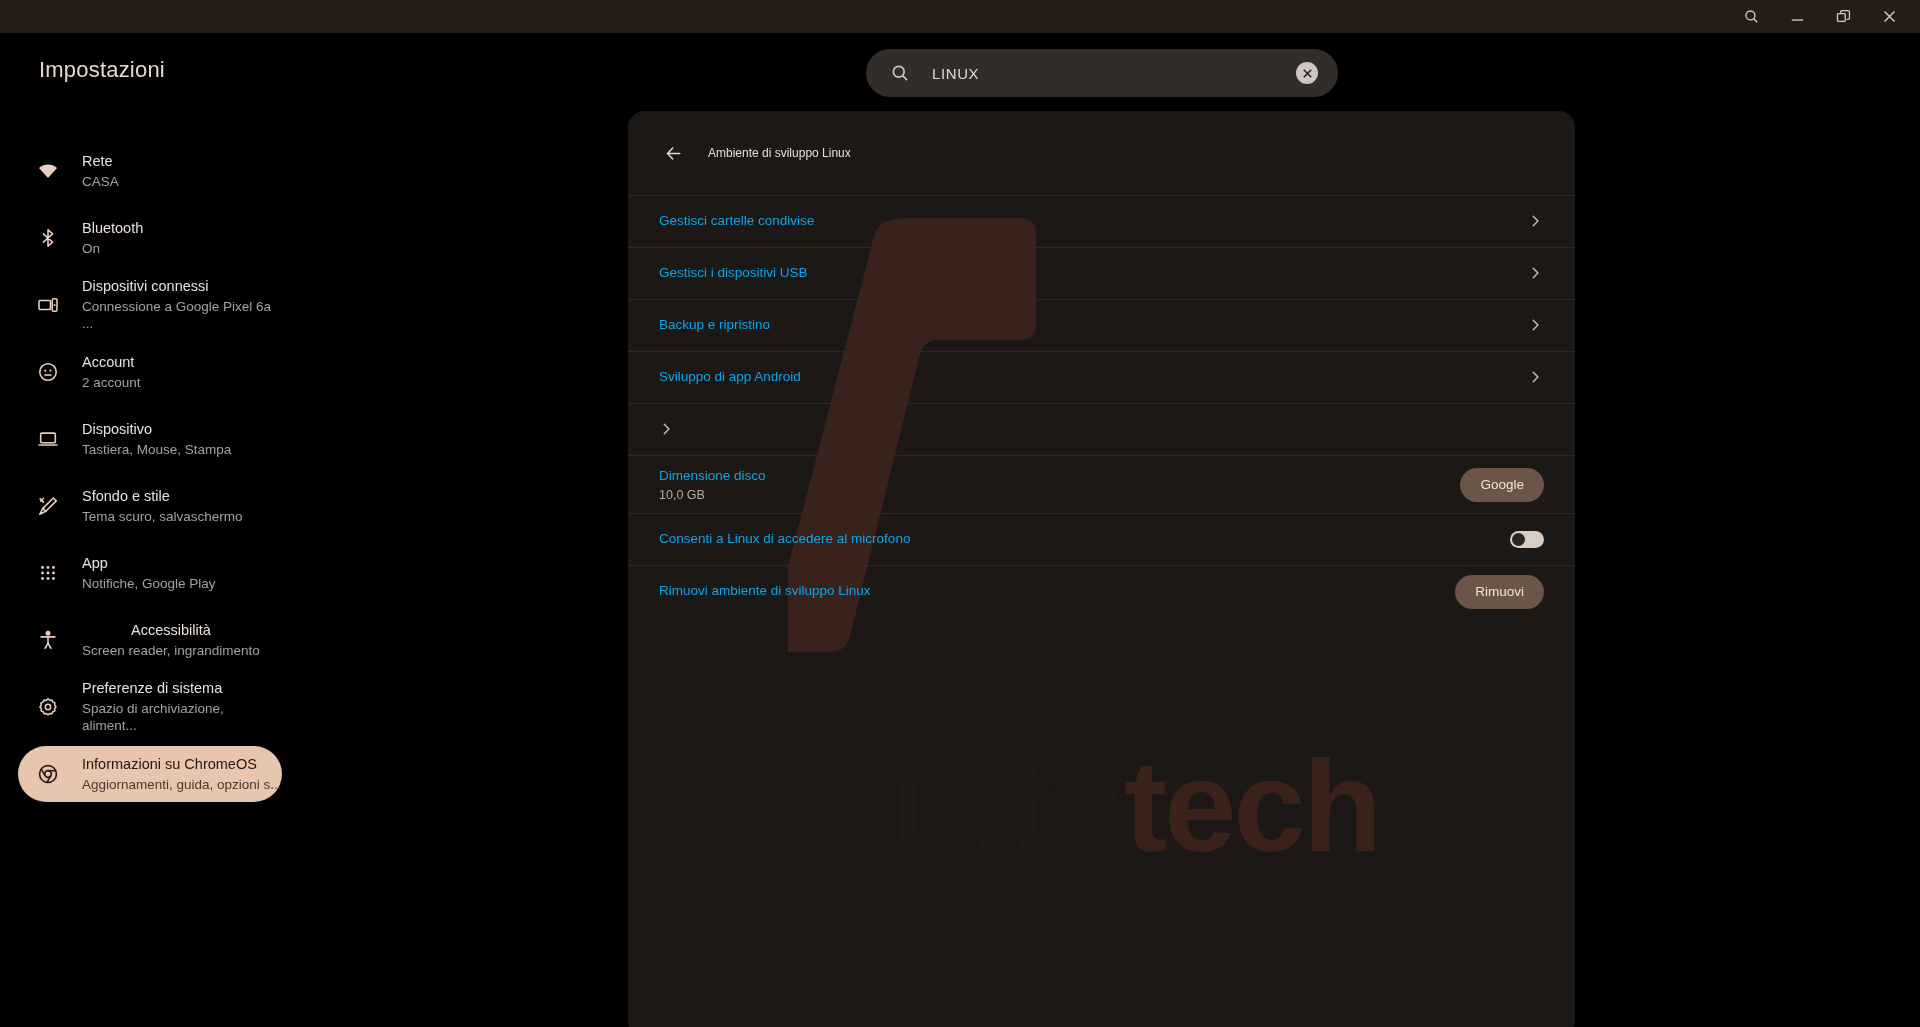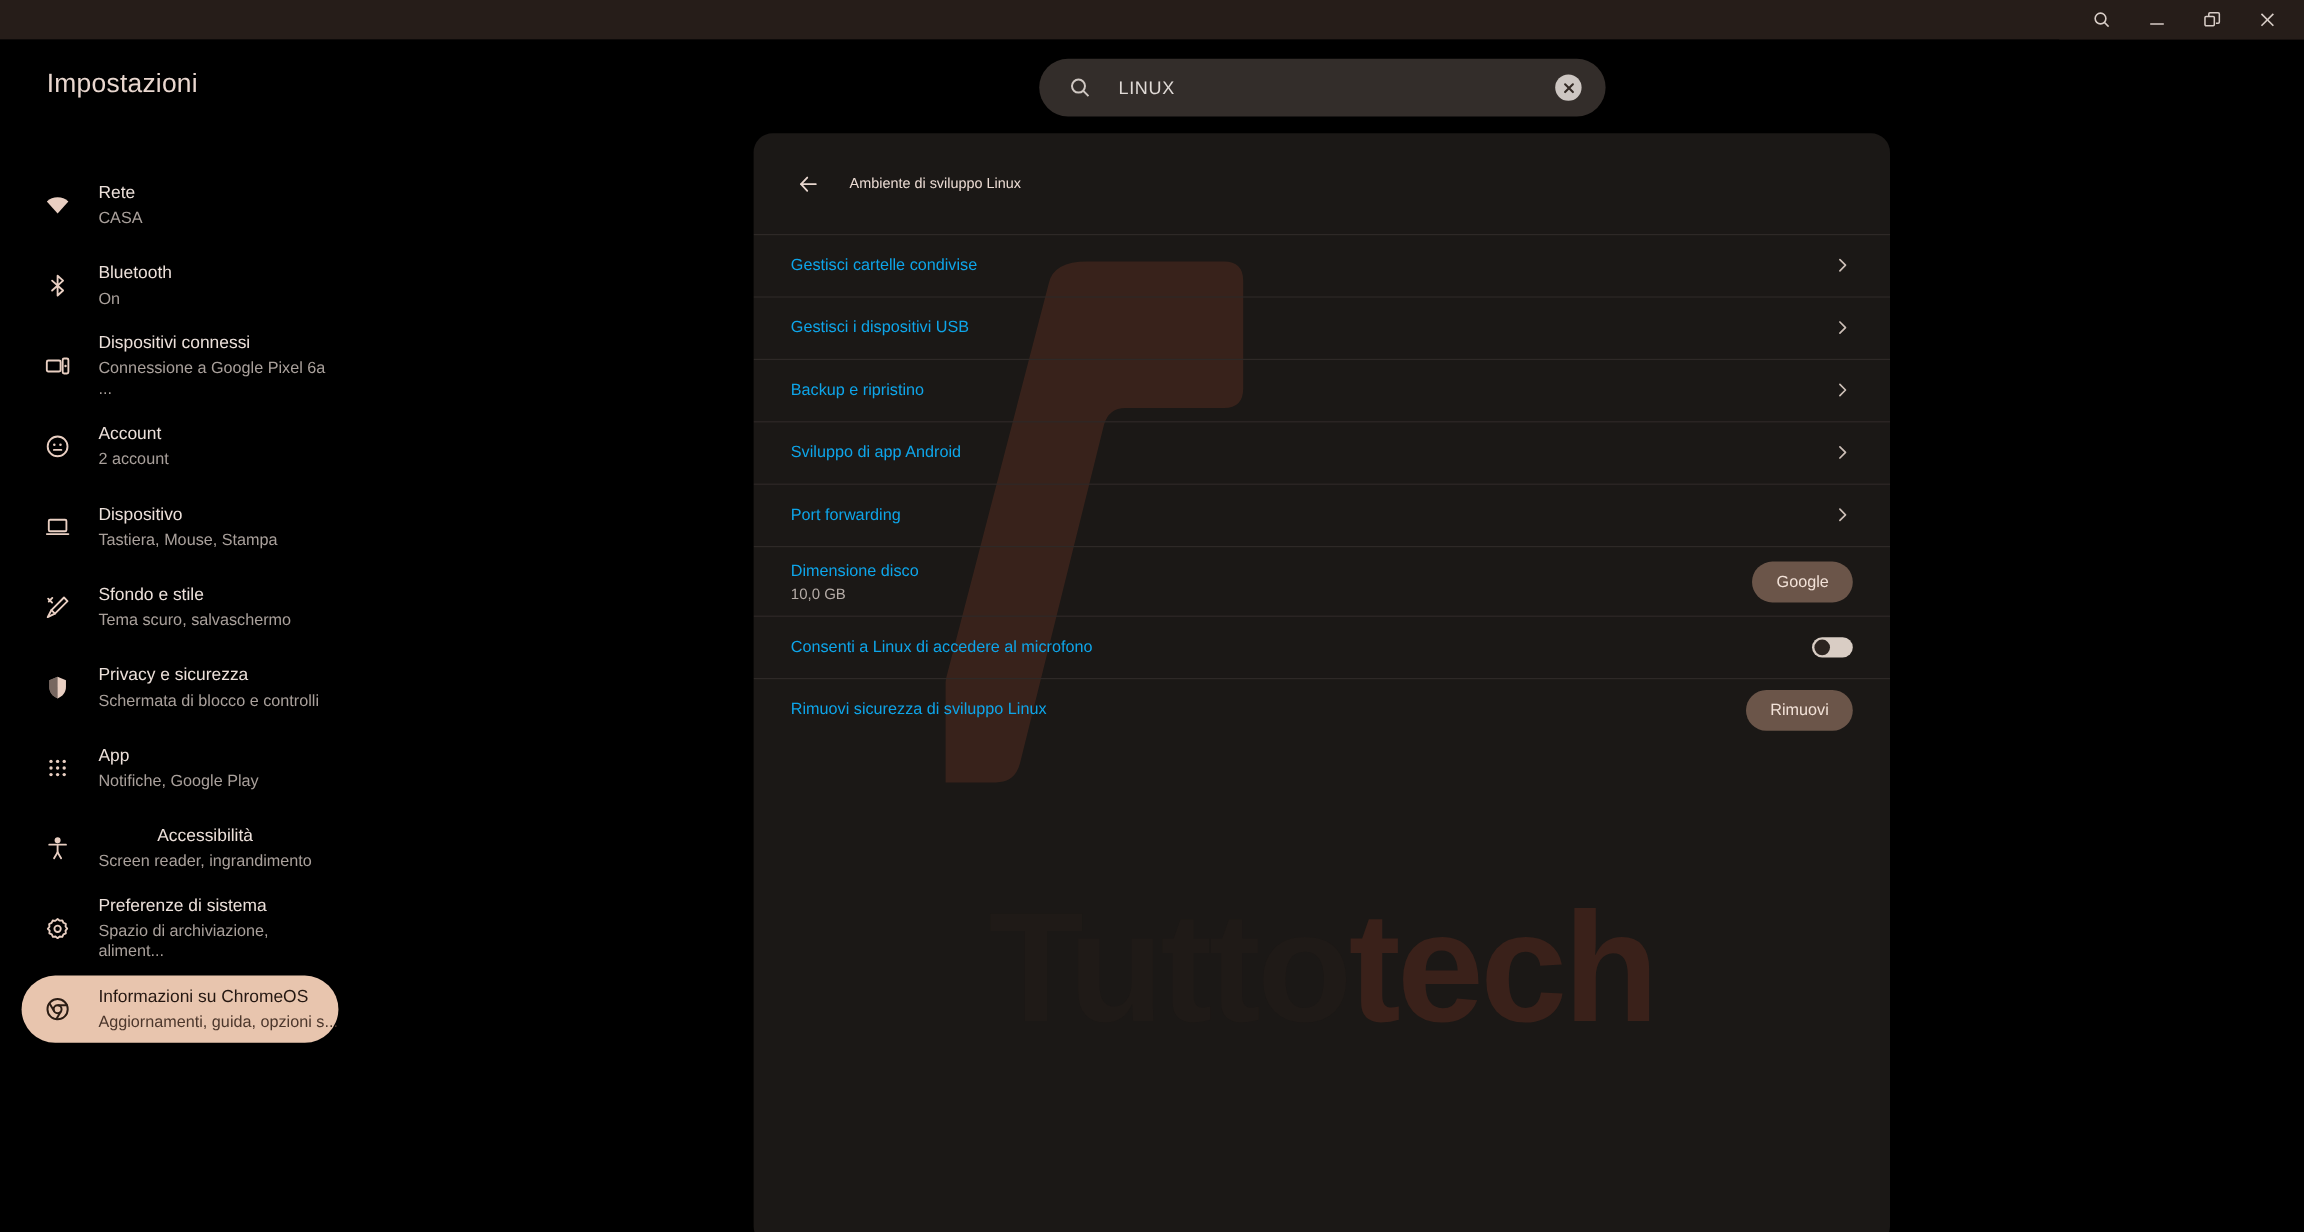--- a/index.html
+++ b/index.html
@@ -285,32 +285,20 @@
           </svg>
         </span>
         <span class="nav-txt">
           <span class="nav-title" style="display: block;">Sfondo e stile</span>
           <span class="nav-sub" style="display: block;">Tema scuro, salvaschermo</span>
         </span>
       </div>
       <div class="nav-item">
         <span class="nav-ico">
           <svg width="22" height="22" viewBox="0 0 24 24" fill="currentColor">
-            <path d="M12 2.2 4.4 5.4v6.1c0 4.6 3.2 8.9 7.6 10.3 4.4-1.4 7.6-5.7 7.6-10.3V5.4z"></path>
-            <path d="M12 2.2v19.6c-4.4-1.4-7.6-5.7-7.6-10.3V5.4z" fill="#1a1310" opacity="0.55"></path>
-          </svg>
-        </span>
-        <span class="nav-txt">
-          <span class="nav-title" style="display: block;">Privacy e sicurezza</span>
-          <span class="nav-sub" style="display: block;">Schermata di blocco e controlli</span>
-        </span>
-      </div>
-      <div class="nav-item">
-        <span class="nav-ico">
-          <svg width="22" height="22" viewBox="0 0 24 24" fill="currentColor">
             <circle cx="6" cy="6" r="1.55"></circle>
             <circle cx="12" cy="6" r="1.55"></circle>
             <circle cx="18" cy="6" r="1.55"></circle>
             <circle cx="6" cy="12" r="1.55"></circle>
             <circle cx="12" cy="12" r="1.55"></circle>
             <circle cx="18" cy="12" r="1.55"></circle>
             <circle cx="6" cy="18" r="1.55"></circle>
             <circle cx="12" cy="18" r="1.55"></circle>
             <circle cx="18" cy="18" r="1.55"></circle>
           </svg>
@@ -414,23 +402,20 @@
         <div class="row">
           <span class="row-main">
             <span class="row-label" style="display: block;">Sviluppo di app Android</span>
           </span>
           <span class="chev">
       <svg width="14" height="14" viewBox="0 0 24 24" fill="none" stroke="currentColor" stroke-width="2.4" stroke-linecap="round" stroke-linejoin="round">
               <polyline points="9,4 17,12 9,20"></polyline>
             </svg></span>
         </div>
         <div class="row">
-          <span class="row-main">
-            <span class="row-label" style="display: block;">Port forwarding</span>
-          </span>
           <span class="chev">
       <svg width="14" height="14" viewBox="0 0 24 24" fill="none" stroke="currentColor" stroke-width="2.4" stroke-linecap="round" stroke-linejoin="round">
               <polyline points="9,4 17,12 9,20"></polyline>
             </svg></span>
         </div>
         <div class="row tall static">
           <span class="row-main">
             <span class="row-label" style="display: block;">Dimensione disco</span>
             <span class="row-sub" style="display: block;">10,0 GB</span>
           </span>
@@ -439,19 +424,19 @@
         <div class="row static">
           <span class="row-main">
             <span class="row-label" style="display: block;">Consenti a Linux di accedere al microfono</span>
           </span>
           <span class="toggle">
             <span class="knob"></span>
           </span>
         </div>
         <div class="row static">
           <span class="row-main">
-            <span class="row-label" style="display: block;">Rimuovi sicurezza di sviluppo Linux</span>
+            <span class="row-label" style="display: block;">Rimuovi ambiente di sviluppo Linux</span>
           </span>
           <button class="pill-btn">Rimuovi</button>
         </div>
       </div>
   </section>
 </div>
 
 </body></html>

